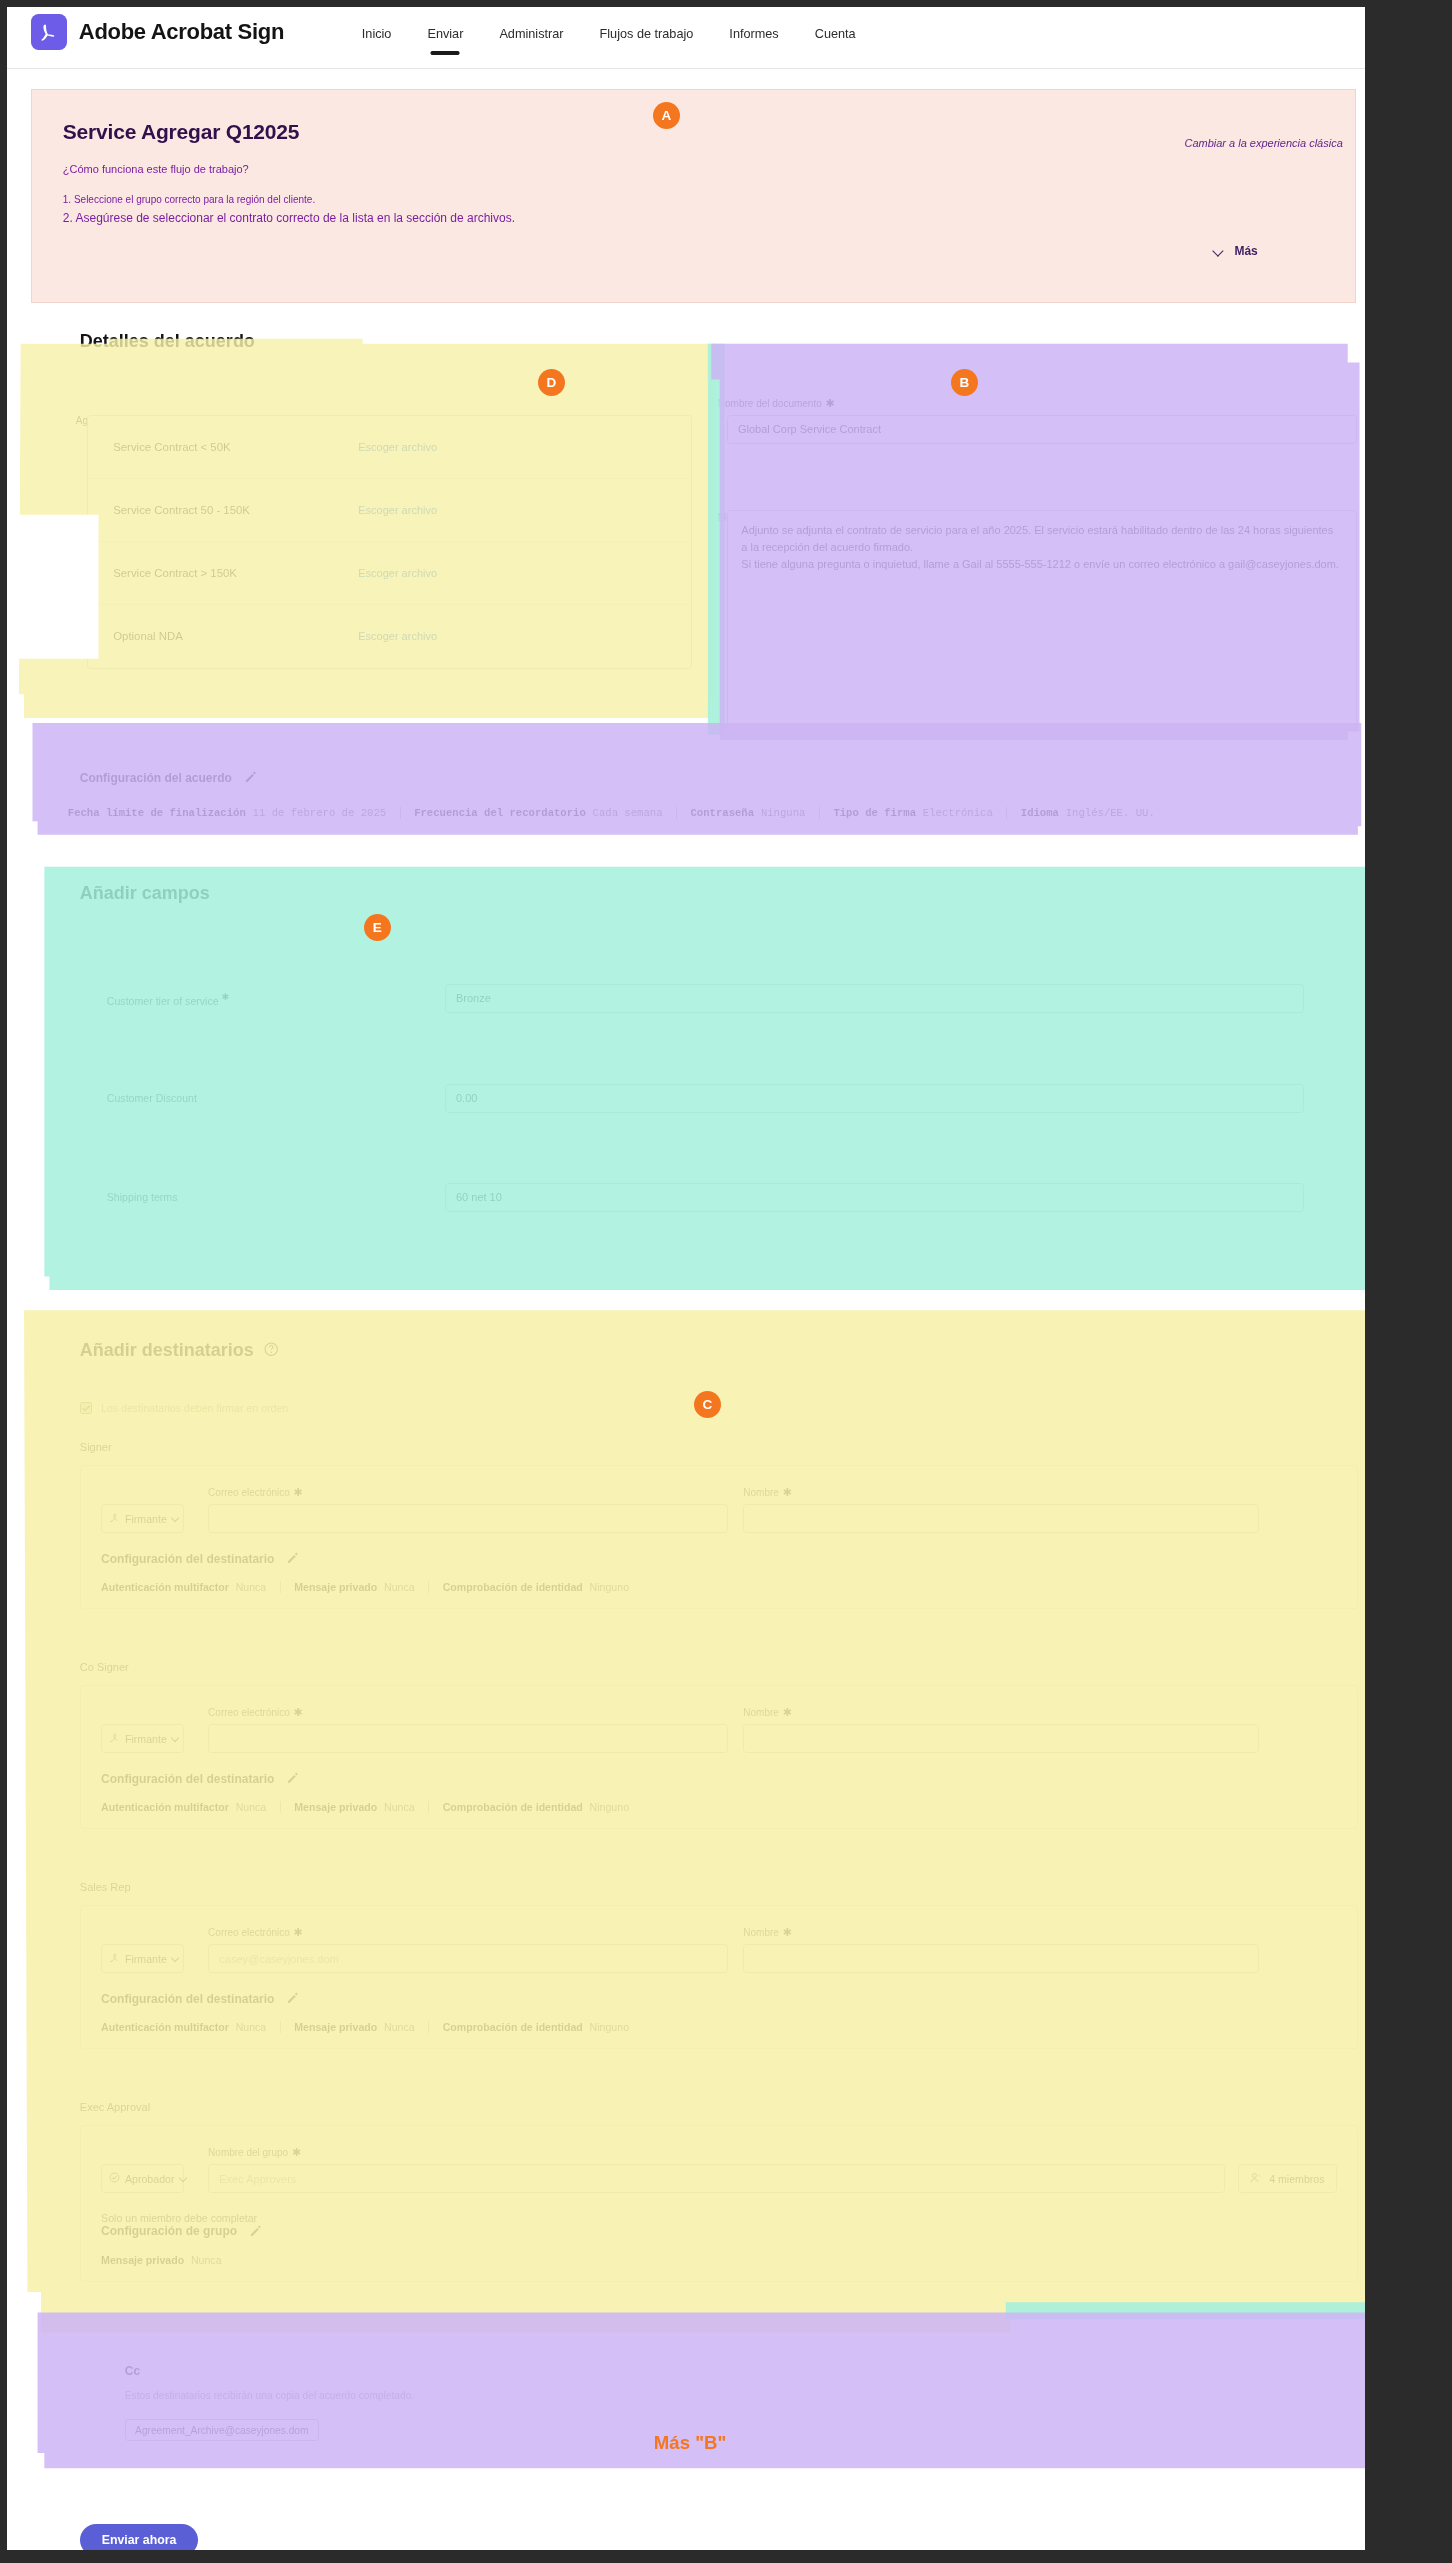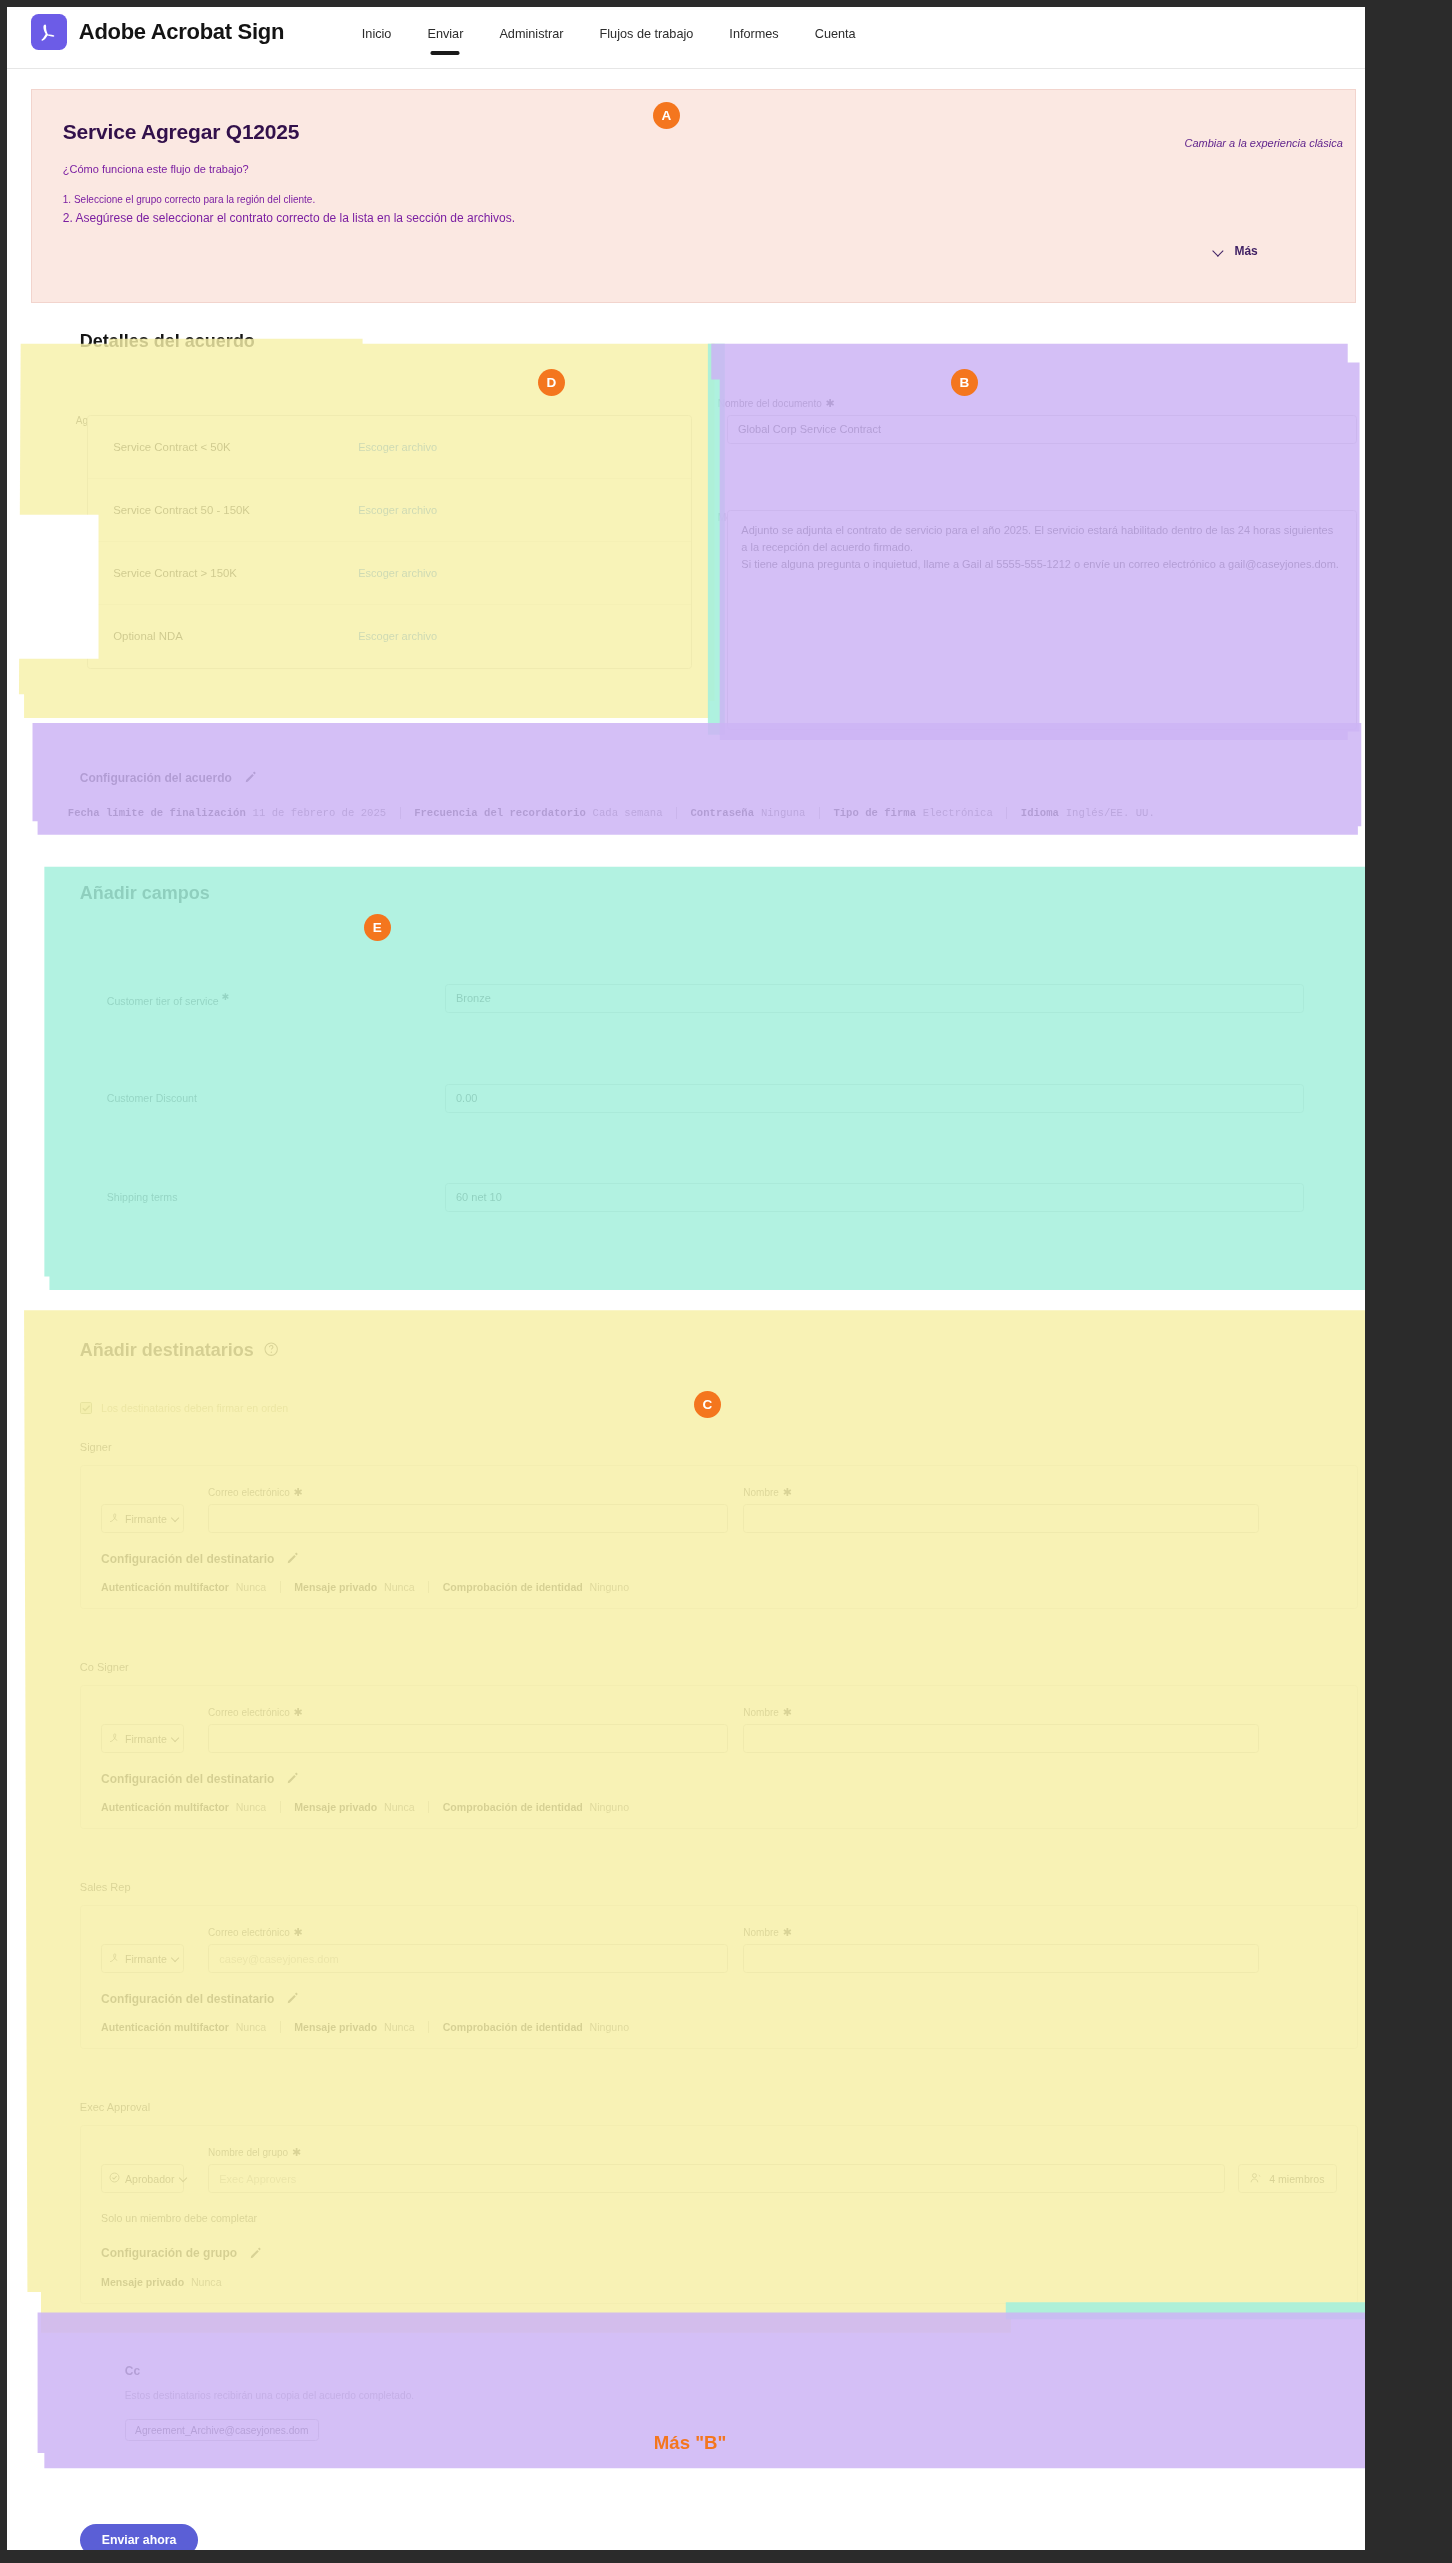--- a/index.html
+++ b/index.html
@@ -527,21 +527,21 @@
                   <circle cx="5.6" cy="4" r="2.5" fill="none" stroke="#444" stroke-width="1.1"></circle>
                   <path d="M1.4 12.4c0-2.4 1.9-4.1 4.2-4.1s4.2 1.7 4.2 4.1" fill="none" stroke="#444" stroke-width="1.1"></path>
                   <path d="M11 3.3c.9.3 1.5 1 1.5 1.9" fill="none" stroke="#444" stroke-width="1"></path>
                 </svg>
               </span>
               <span>4 miembros</span>
             </div>
           </div>
         </div>
         <div style="font-size:10.6px; color:#3a3a3a; margin-top:19px;">Solo un miembro debe completar</div>
-        <div style="display:flex; align-items:center; gap:12px; margin-top:22px;">
+        <div style="display:flex; align-items:center; gap:12px; ">
           <span class="cfgbar-title">Configuración de grupo</span>
           <span class="pencil">
             <svg width="13.5" height="13.5" viewBox="0 0 16 16">
                 <path d="M2 13.2l.6-2.4 7.2-7.2 1.8 1.8-7.2 7.2z" fill="#2a2a2a"></path>
                 <path d="M10.6 2.2l1.6-1.6 1.8 1.8-1.6 1.6z" fill="#2a2a2a"></path>
               </svg>
           </span>
         </div>
         <div class="kvrow" style="margin-top:15.2px;">
           <span class="kv">

